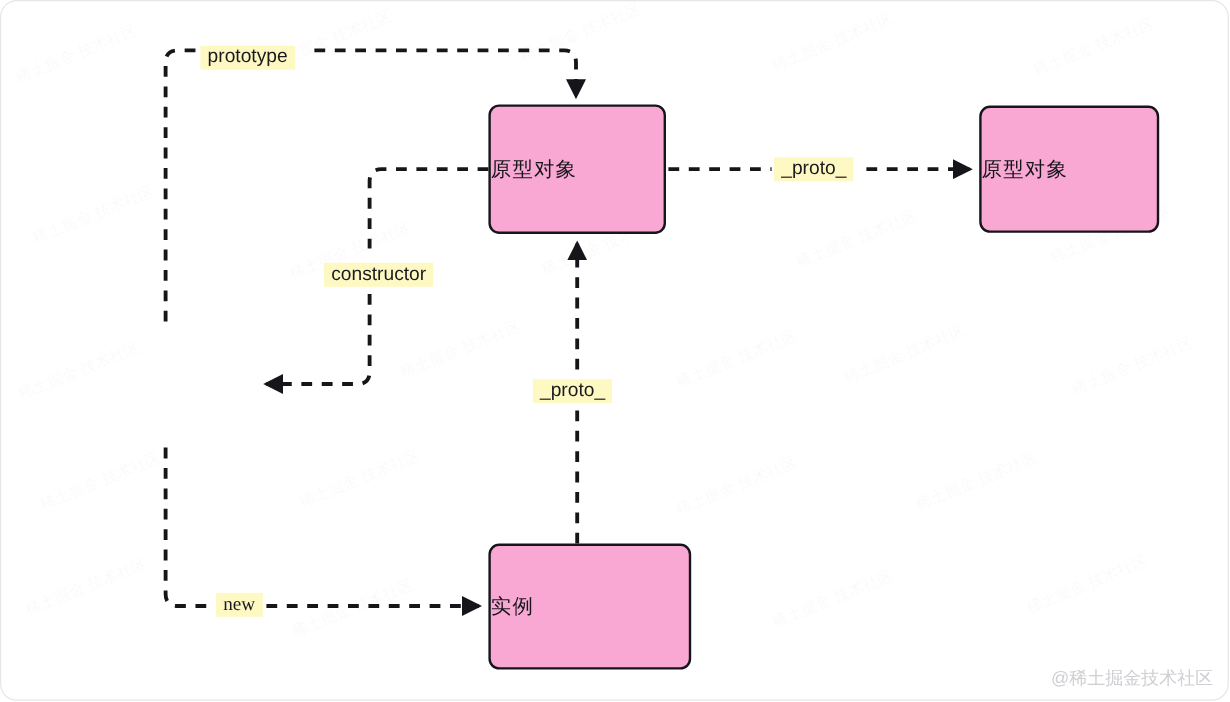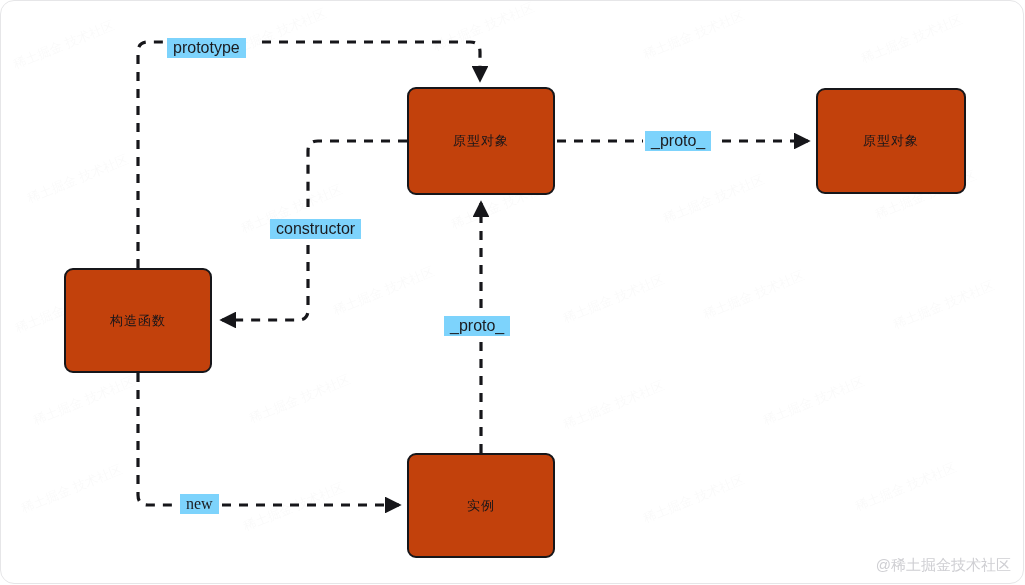--- a/index.html
+++ b/index.html
@@ -31,37 +31,37 @@
   svg.edges {
     position: absolute;
     left: 0;
     top: 0;
     width: 1025px;
     height: 585px;
   }
   .node {
     position: absolute;
     box-sizing: border-box;
-    background: #c2410c;
+    background: #f9a8d4;
     border: 2.5px solid #16161a;
     border-radius: 9px;
     display: flex;
     align-items: center;
-    justify-content: center;
+    justify-content: flex-start;
     color: #15151a;
-    font-size: 13px;
+    font-size: 17px;
     letter-spacing: 1px;
     font-family: "Liberation Sans", "DejaVu Sans", sans-serif;
   }
   .edge-label {
     position: absolute;
     color: #1b1b1f;
     font-size: 16px;
     font-family: "Liberation Sans", "DejaVu Sans", sans-serif;
-    background: #7dd3fc;
+    background: #fef9c3;
     padding: 0 6px;
     white-space: nowrap;
     line-height: 20px;
   }
   .wm {
     position: absolute;
     color: rgba(0,0,0,0.022);
     font-size: 13px;
     transform: rotate(-22deg);
     white-space: nowrap;
@@ -126,33 +126,30 @@
              M 308,245 L 308,310 Q 308,320 298,320 L 222,320" fill="none" stroke="#16161a" stroke-width="3.2" stroke-dasharray="9 8" stroke-linecap="butt" marker-end="url(#arrow)"></path>
 
     <path d="M 557,141 L 643,141 M 722,141 L 808,141" fill="none" stroke="#16161a" stroke-width="3.2" stroke-dasharray="9 8" stroke-linecap="butt" marker-end="url(#arrow)"></path>
 
     <path d="M 481,453 L 481,342 M 481,308 L 481,203" fill="none" stroke="#16161a" stroke-width="3.2" stroke-dasharray="9 8" stroke-linecap="butt" marker-end="url(#arrow)"></path>
 
     <path d="M 138,373 L 138,495 Q 138,505 148,505 L 172,505
              M 222,505 L 399,505" fill="none" stroke="#16161a" stroke-width="3.2" stroke-dasharray="9 8" stroke-linecap="butt" marker-end="url(#arrow)"></path>
   </svg>
 
-  <div class="node" style="left:64px; top:268px; width:148px; height:105px;">
-    <span>构造函数</span>
-  </div>
 
   <div class="node" style="left:407px; top:87px; width:148px; height:108px;">
     <span>原型对象</span>
   </div>
 
   <div class="node" style="left:816px; top:88px; width:150px; height:106px;">
     <span>原型对象</span>
   </div>
 
-  <div class="node" style="left:407px; top:453px; width:148px; height:105px;">
+  <div class="node" style="left:407px; top:453px; width:169px; height:105px;">
     <span>实例</span>
   </div>
 
   <div class="edge-label" style="left:167px; top:38px;">prototype</div>
 
   <div class="edge-label" style="left:270px; top:219px;">constructor</div>
 
   <div class="edge-label" style="left:645px; top:131px;">_proto_</div>
 
   <div class="edge-label" style="left:444px; top:316px;">_proto_</div>

